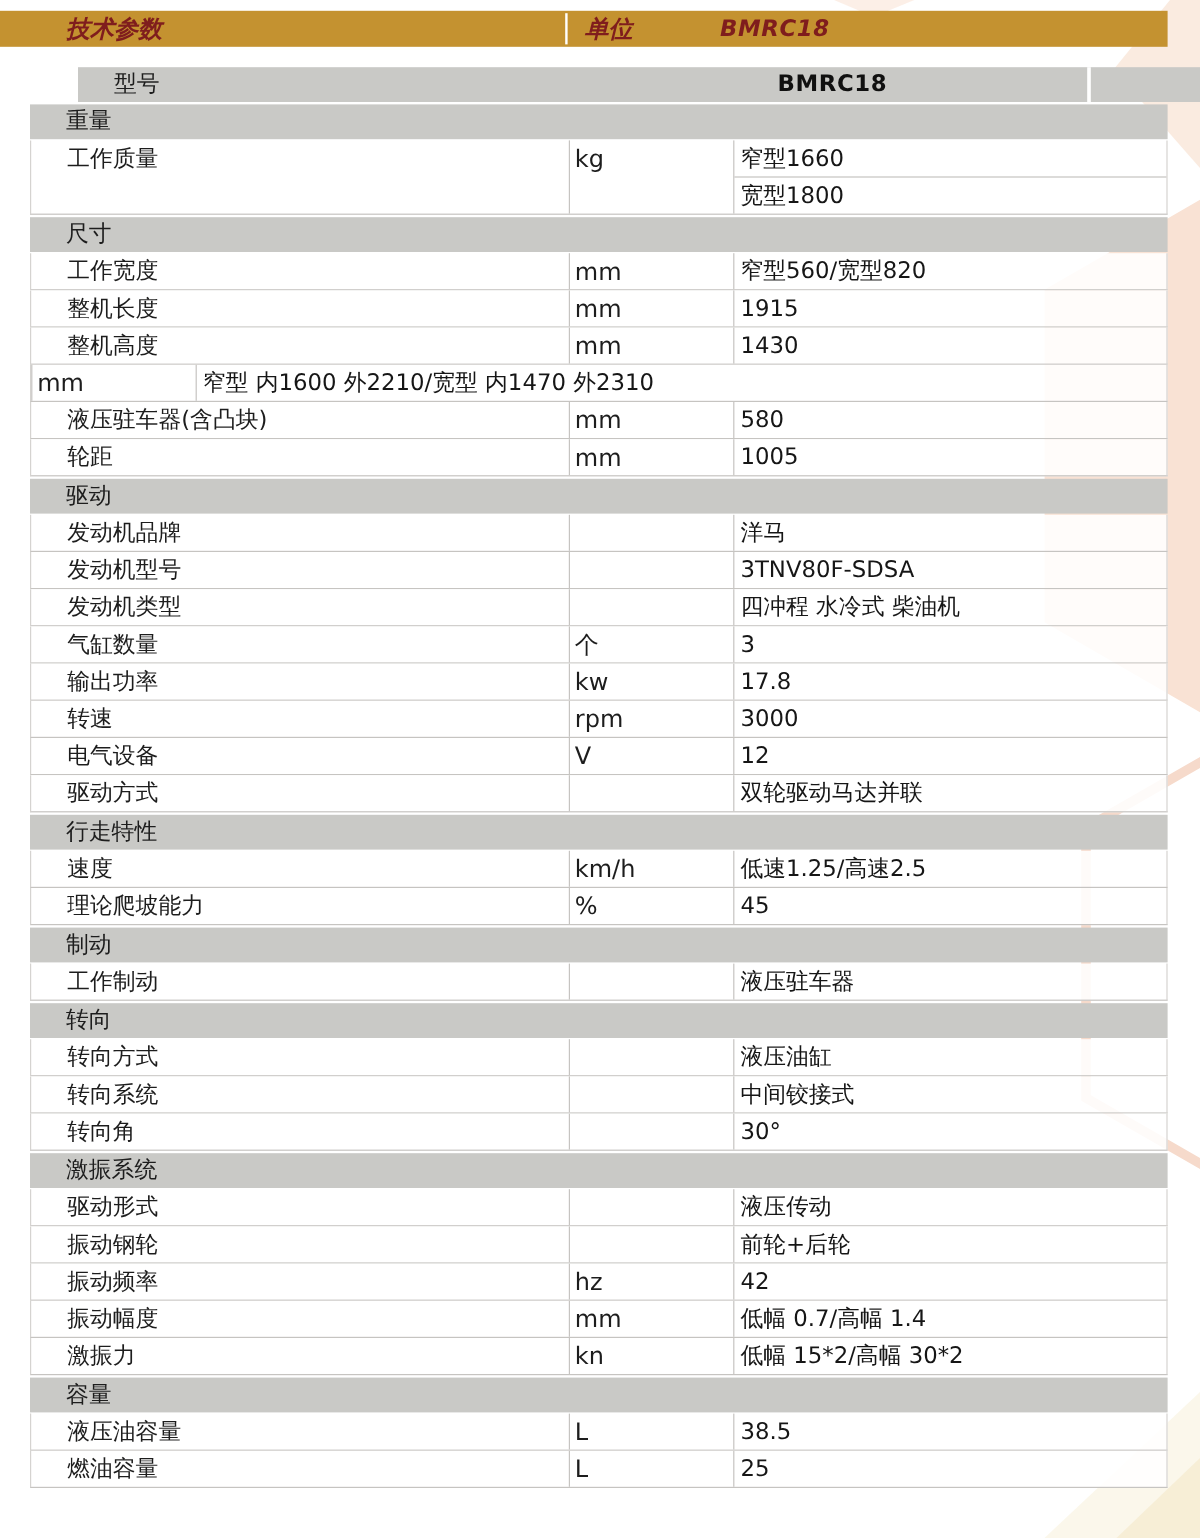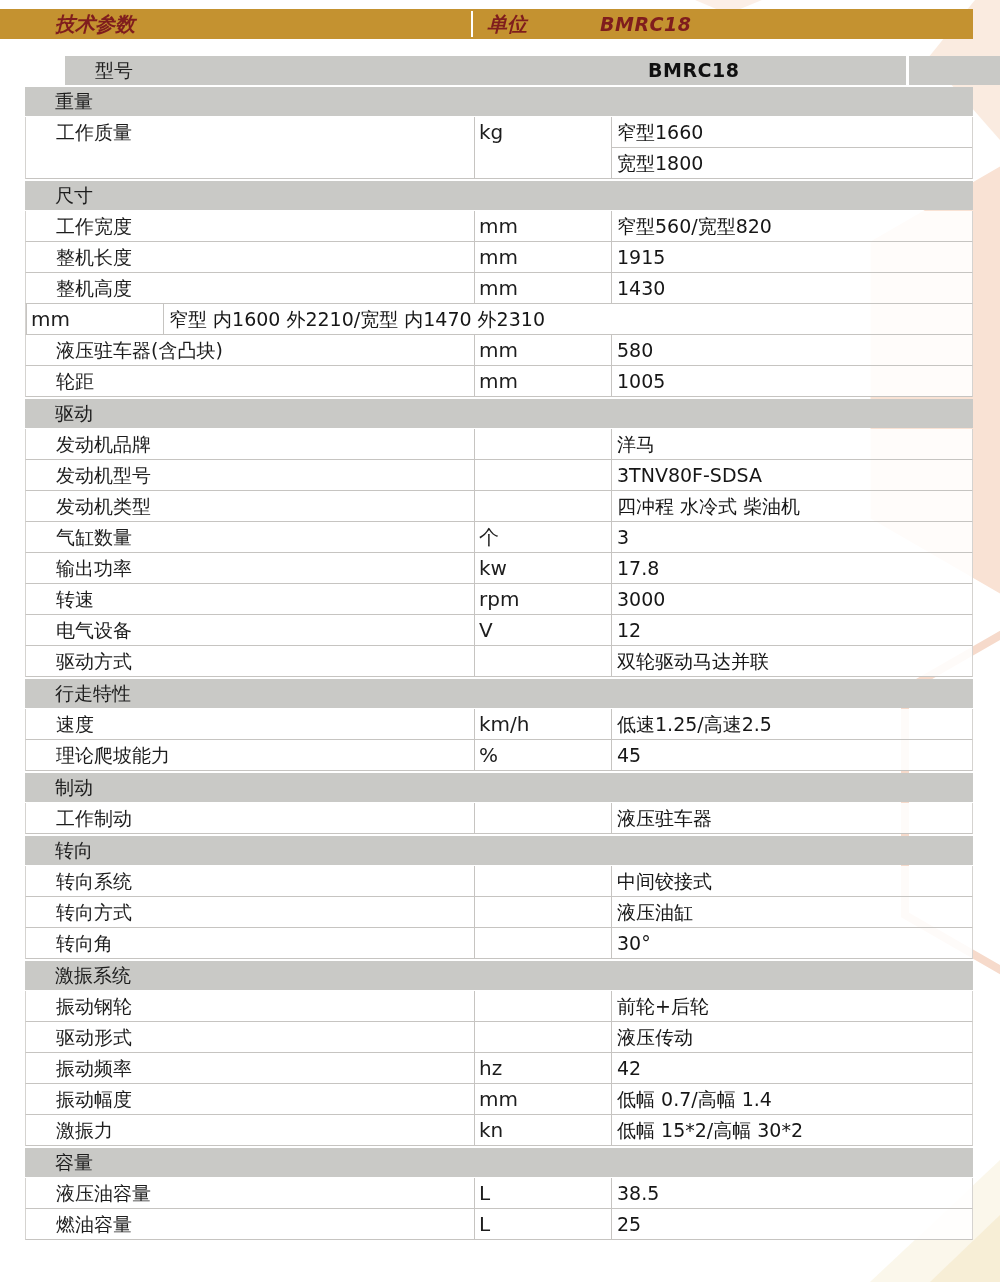--- a/index.html
+++ b/index.html
@@ -212,53 +212,53 @@
       <div class="section-bar">制动</div>
       <div class="row">
         <div class="c1">工作制动</div>
         <div class="c2"></div>
         <div class="c3">
           <div class="vline">液压驻车器</div>
         </div>
       </div>
       <div class="section-bar">转向</div>
       <div class="row">
+        <div class="c1">转向方式</div>
+        <div class="c2"></div>
+        <div class="c3">
+          <div class="vline">液压油缸</div>
+        </div>
+      </div>
+      <div class="row">
         <div class="c1">转向系统</div>
         <div class="c2"></div>
         <div class="c3">
           <div class="vline">中间铰接式</div>
         </div>
       </div>
       <div class="row">
-        <div class="c1">转向方式</div>
-        <div class="c2"></div>
-        <div class="c3">
-          <div class="vline">液压油缸</div>
-        </div>
-      </div>
-      <div class="row">
         <div class="c1">转向角</div>
         <div class="c2"></div>
         <div class="c3">
           <div class="vline">30°</div>
         </div>
       </div>
       <div class="section-bar">激振系统</div>
       <div class="row">
+        <div class="c1">驱动形式</div>
+        <div class="c2"></div>
+        <div class="c3">
+          <div class="vline">液压传动</div>
+        </div>
+      </div>
+      <div class="row">
         <div class="c1">振动钢轮</div>
         <div class="c2"></div>
         <div class="c3">
           <div class="vline">前轮+后轮</div>
-        </div>
-      </div>
-      <div class="row">
-        <div class="c1">驱动形式</div>
-        <div class="c2"></div>
-        <div class="c3">
-          <div class="vline">液压传动</div>
         </div>
       </div>
       <div class="row">
         <div class="c1">振动频率</div>
         <div class="c2">hz</div>
         <div class="c3">
           <div class="vline">42</div>
         </div>
       </div>
       <div class="row">

